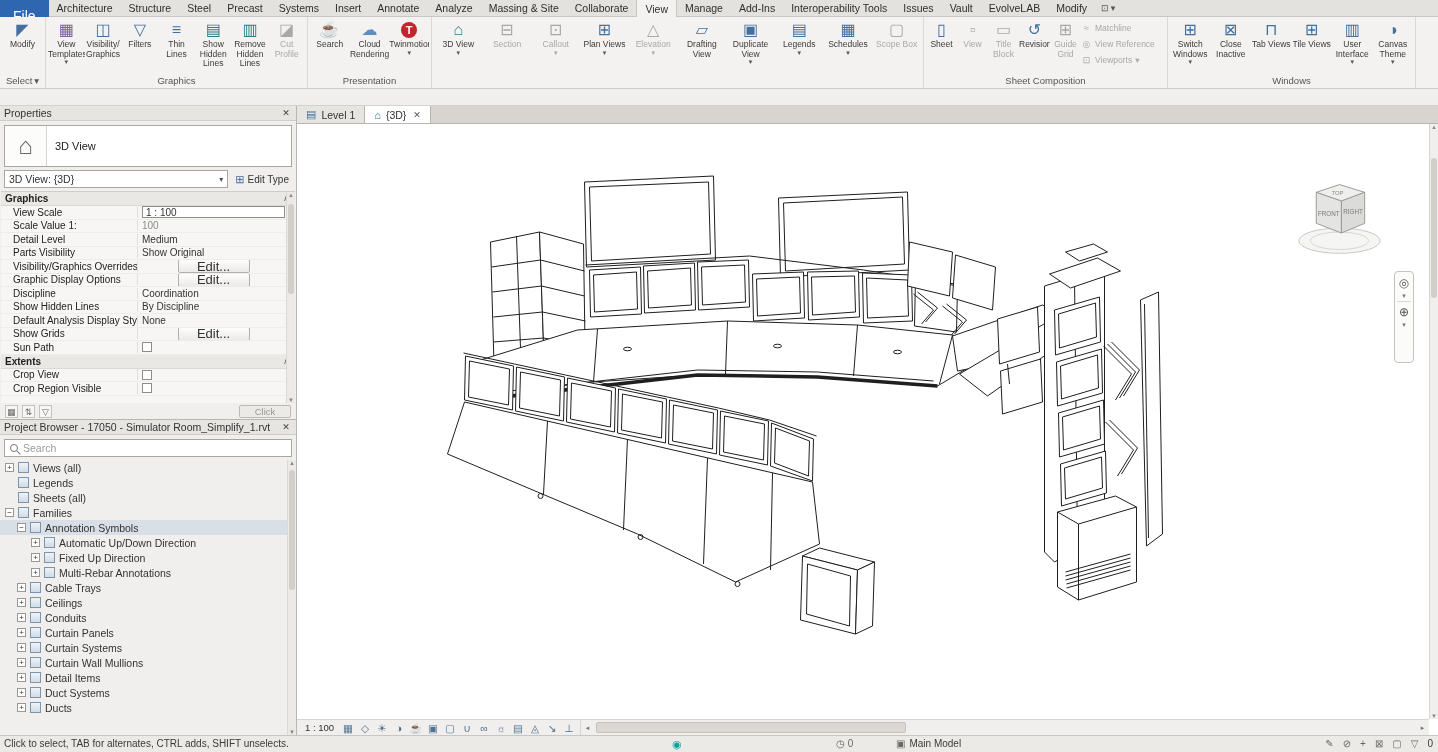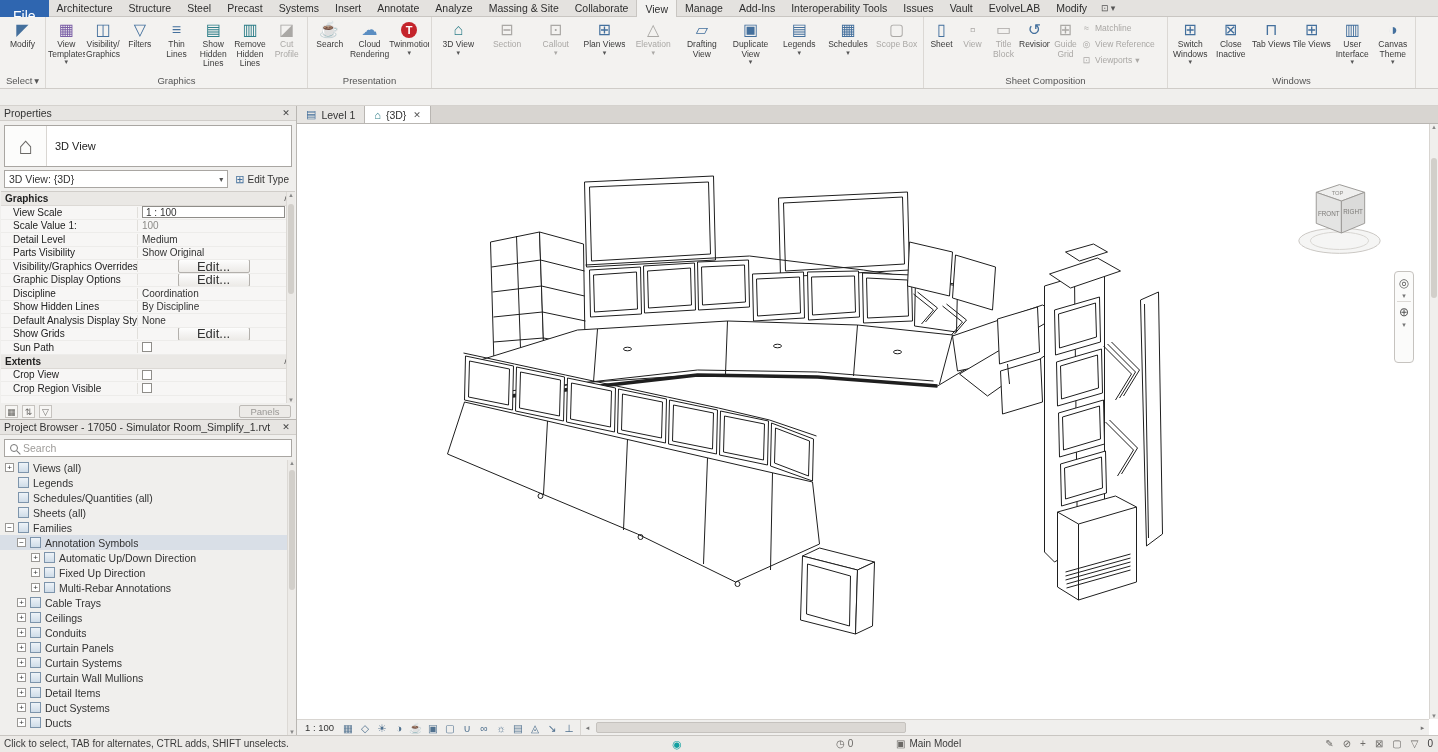--- a/index.html
+++ b/index.html
@@ -468,21 +468,21 @@
             <span class="thumb" data-name="scroll-thumb"></span>
             <span data-name="scroll-down-icon">▼</span>
           </div>
         </div>
         <div class="pfooter" data-name="properties-footer">
           <div class="pfoot-icons">
             <span data-name="palette-grid-icon">▦</span>
             <span data-name="palette-sort-icon">⇅</span>
             <span data-name="palette-filter-icon">▽</span>
           </div>
-          <div class="apply-btn" data-name="apply-button">Panels</div>
+          <div class="apply-btn" data-name="apply-button">Click</div>
         </div>
       </div>
 
       <div class="pb" data-name="project-browser">
         <div class="pal-header" data-name="project-browser-header">
           <span data-name="project-browser-title">Project Browser - 17050 - Simulator Room_Simplify_1.rvt</span>
           <span class="close-x" data-name="close-icon">✕</span>
         </div>
         <div class="search-row" data-name="search-box">
           <span class="search-glyph" data-name="search-icon"></span>
@@ -491,25 +491,20 @@
         <div class="tree" data-name="browser-tree">
           <div class="trow" data-name="tree-item-views">
             <span class="texp" data-name="expand-icon">+</span>
             <span class="tico" data-name="category-icon"></span>
             <span class="tlabel">Views (all)</span>
           </div>
           <div class="trow" data-name="tree-item-legends">
             <span class="texp hide" data-name="expand-icon"></span>
             <span class="tico" data-name="category-icon"></span>
             <span class="tlabel">Legends</span>
-          </div>
-          <div class="trow" data-name="tree-item-schedules">
-            <span class="texp hide" data-name="expand-icon"></span>
-            <span class="tico" data-name="category-icon"></span>
-            <span class="tlabel">Schedules/Quantities (all)</span>
           </div>
           <div class="trow" data-name="tree-item-sheets">
             <span class="texp hide" data-name="expand-icon"></span>
             <span class="tico" data-name="category-icon"></span>
             <span class="tlabel">Sheets (all)</span>
           </div>
           <div class="trow" data-name="tree-item-families">
             <span class="texp" data-name="collapse-icon">−</span>
             <span class="tico" data-name="category-icon"></span>
             <span class="tlabel">Families</span>

